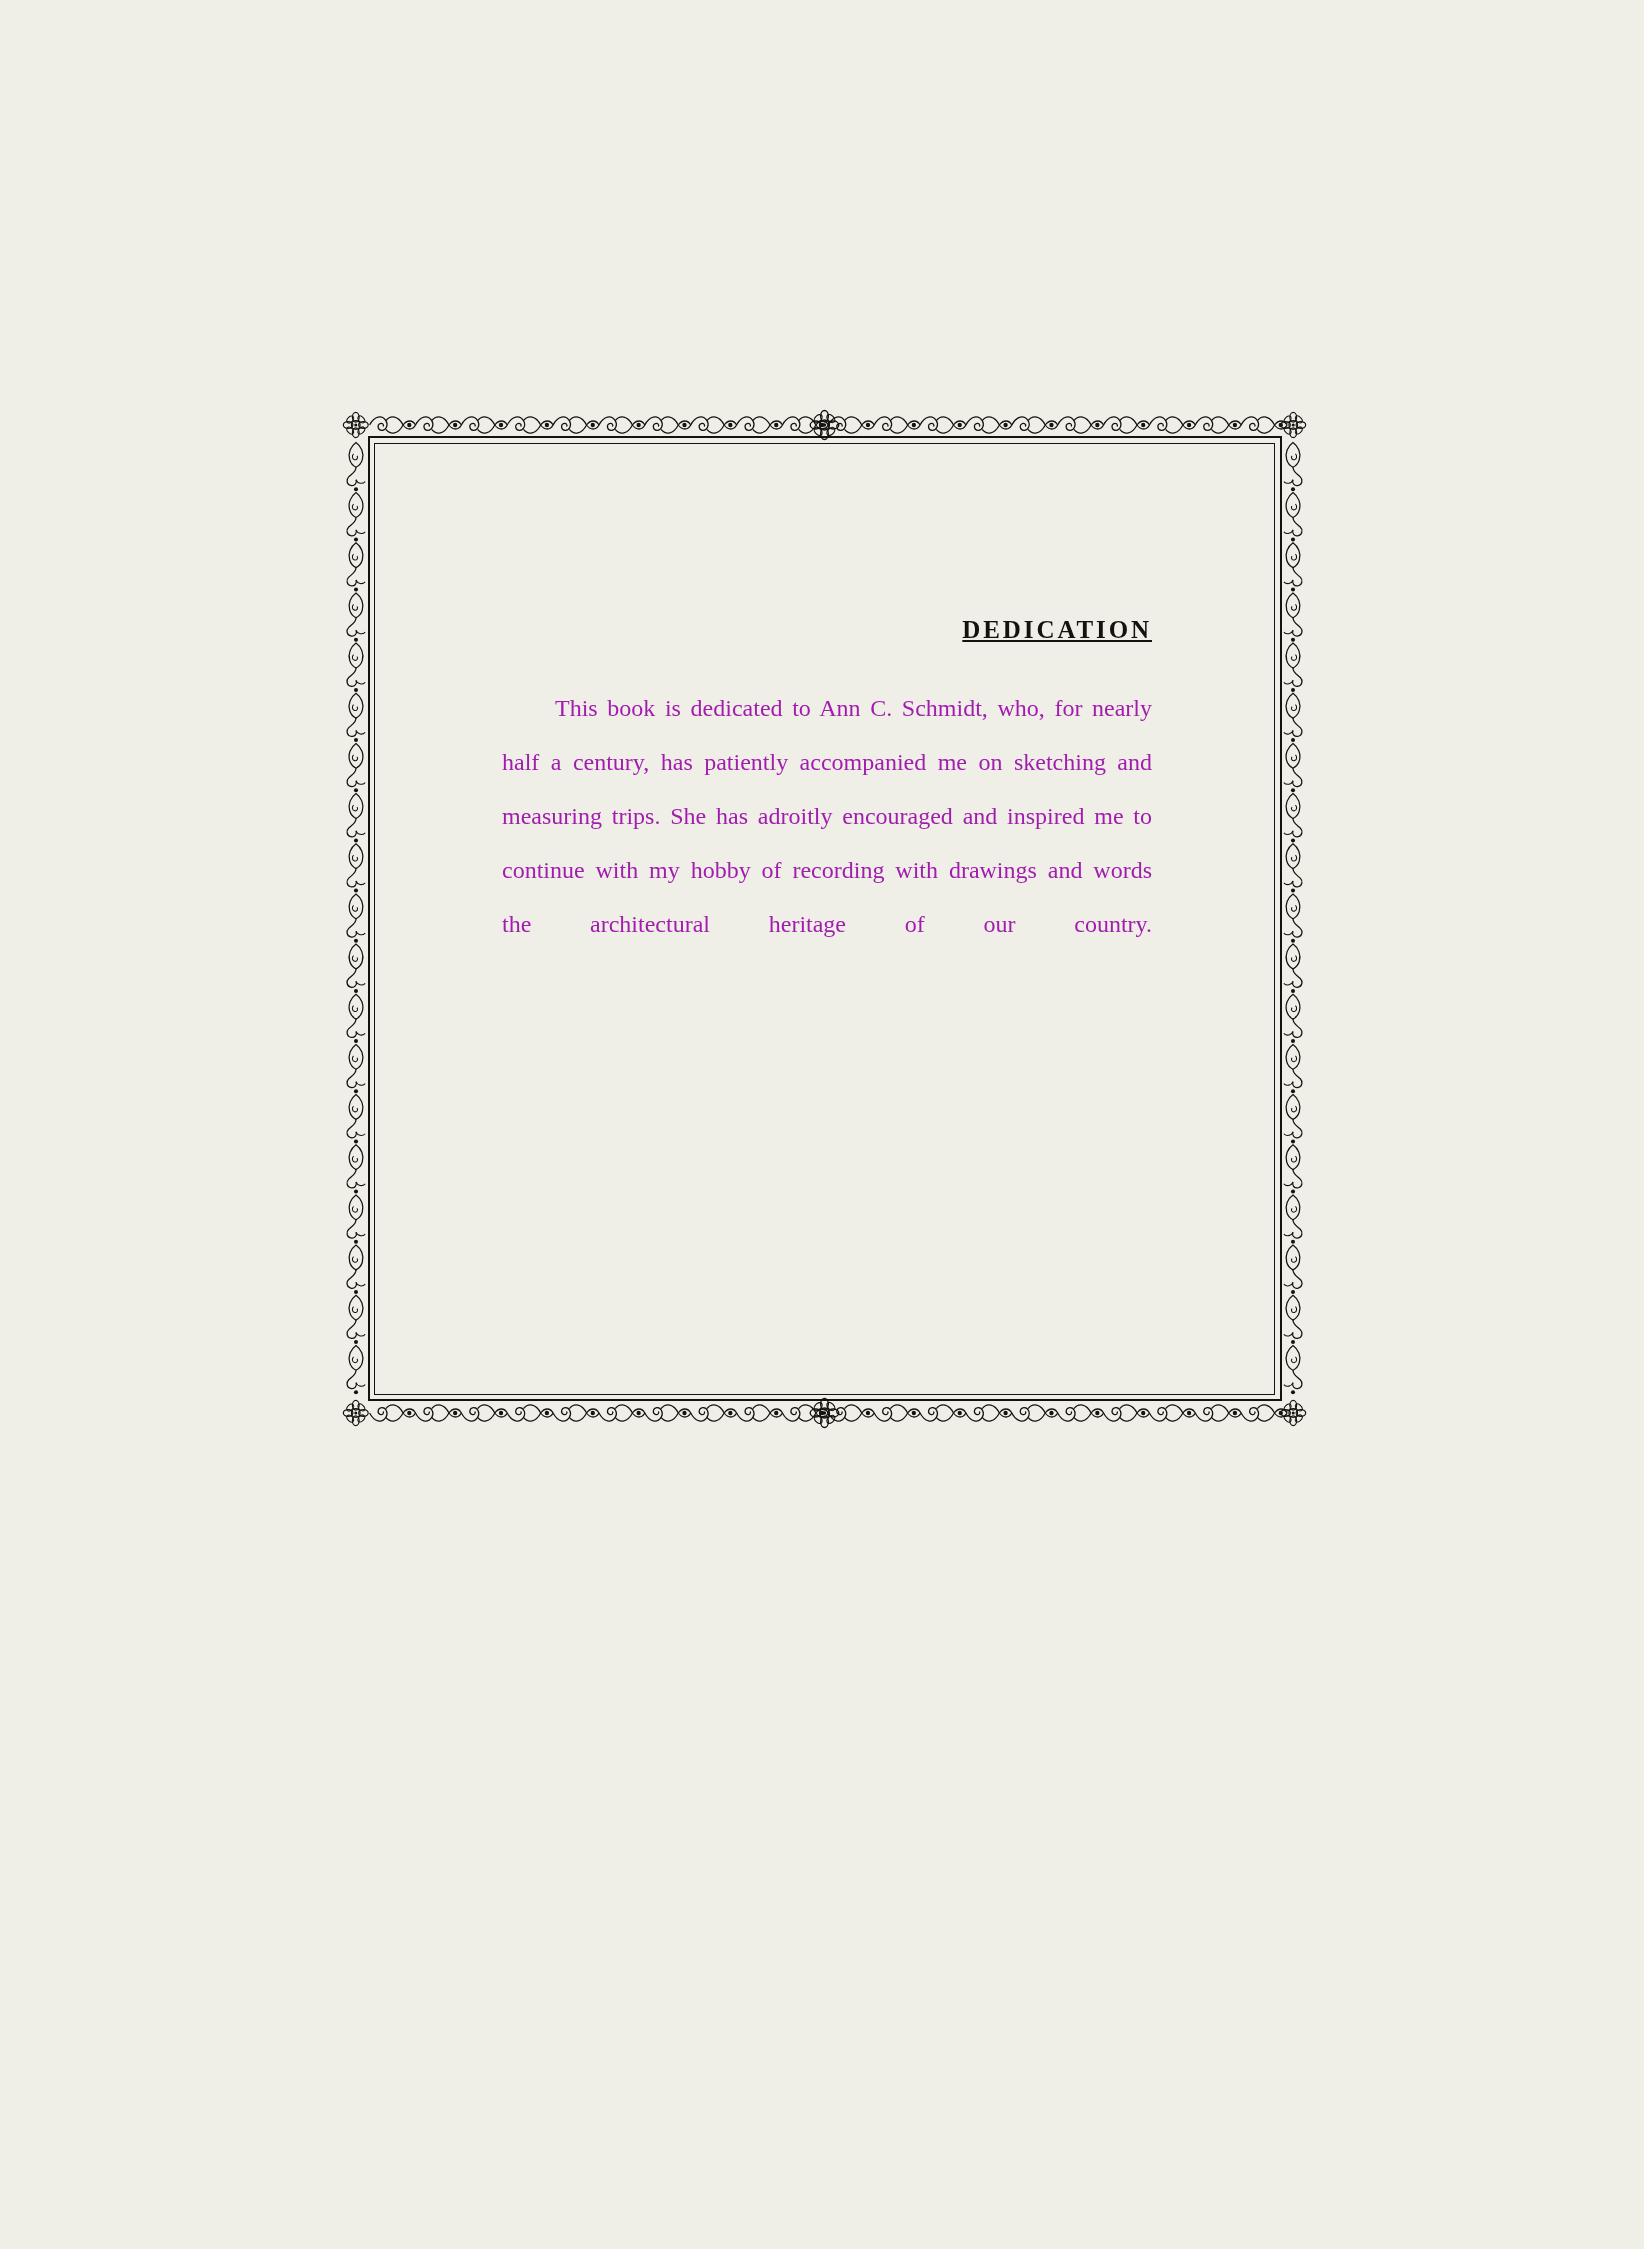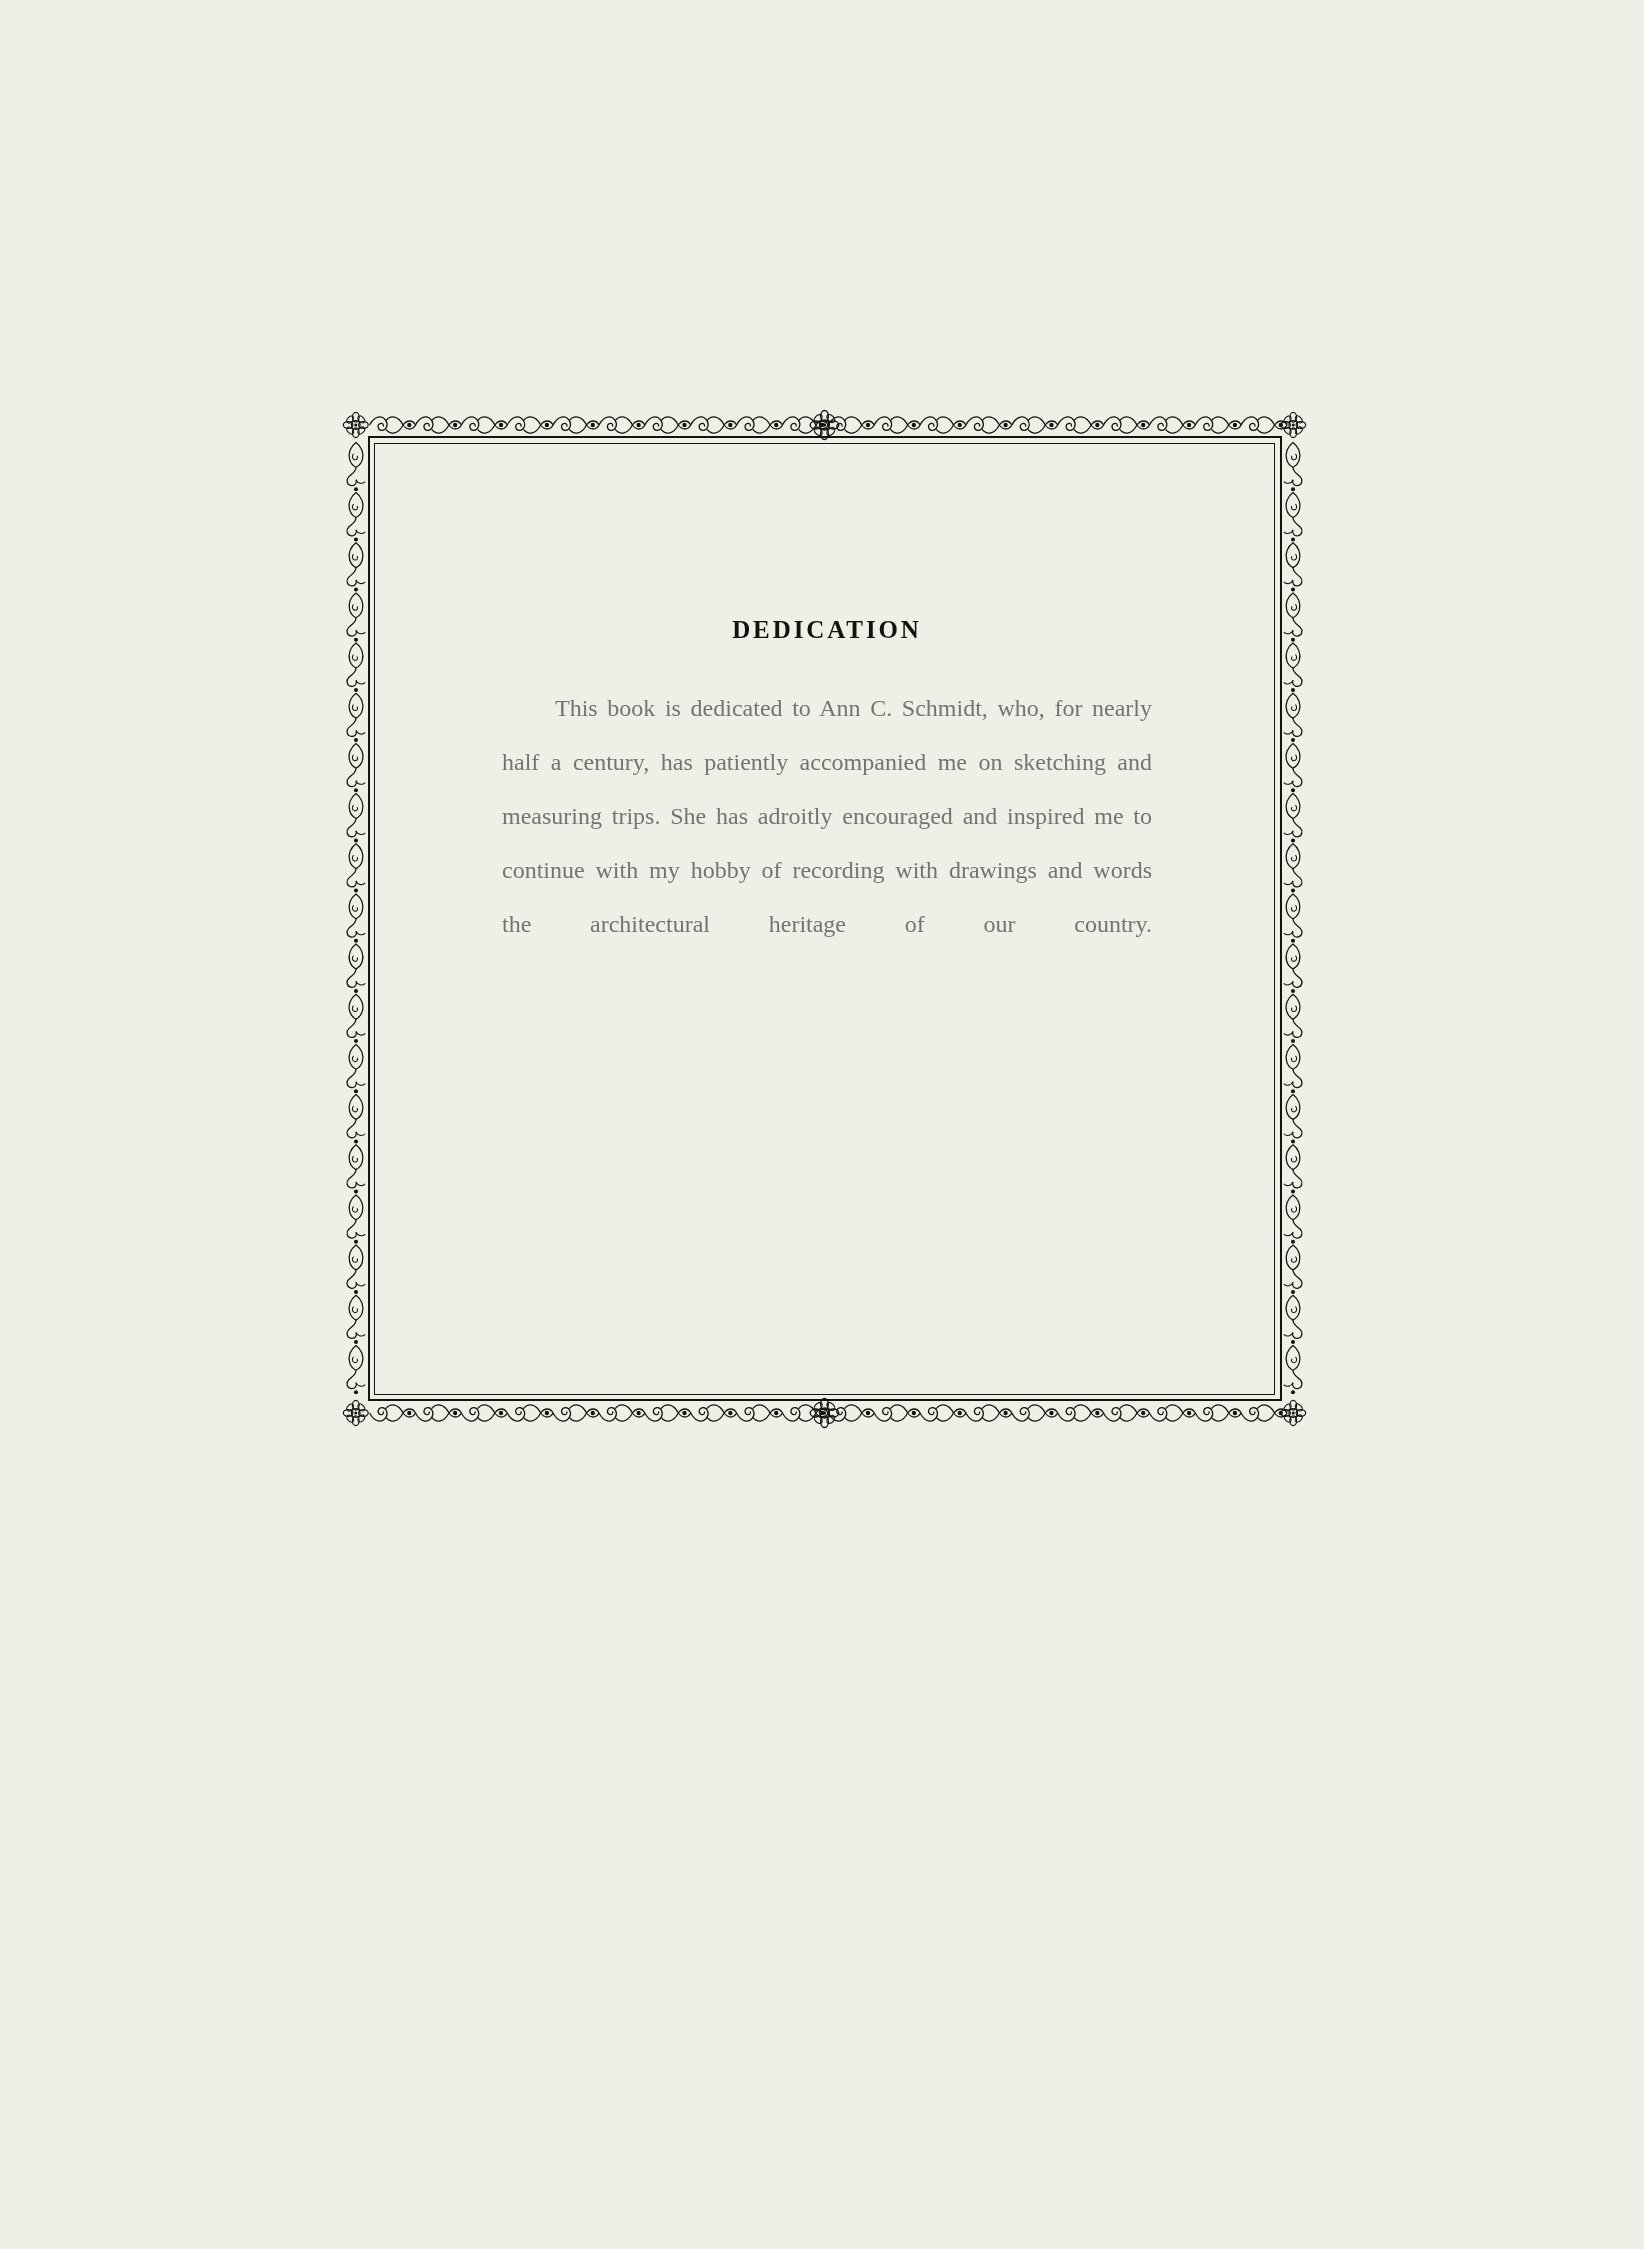--- a/index.html
+++ b/index.html
@@ -82,30 +82,31 @@
     left: 502px;
     top: 616px;
     width: 650px;
   }
 
   #dedication-title {
     font-family: "Liberation Serif", serif;
     font-size: 25px;
     letter-spacing: 2.9px;
     color: #15110e;
-    text-align: center;
+    text-align: right;
     margin: 0 0 37px 0;
     white-space: nowrap;
+    text-decoration: underline;
   }
 
   #dedication-body {
     font-family: "Liberation Serif", serif;
     font-size: 24px;
     line-height: 54px;
-    color: #737373;
+    color: #a21caf;
     text-align: justify;
     text-indent: 53px;
     margin: 0;
     word-spacing: 1px;
   }
   
   #dedication-body::after {
     content: "";
     display: inline-block;
     width: 100%;

